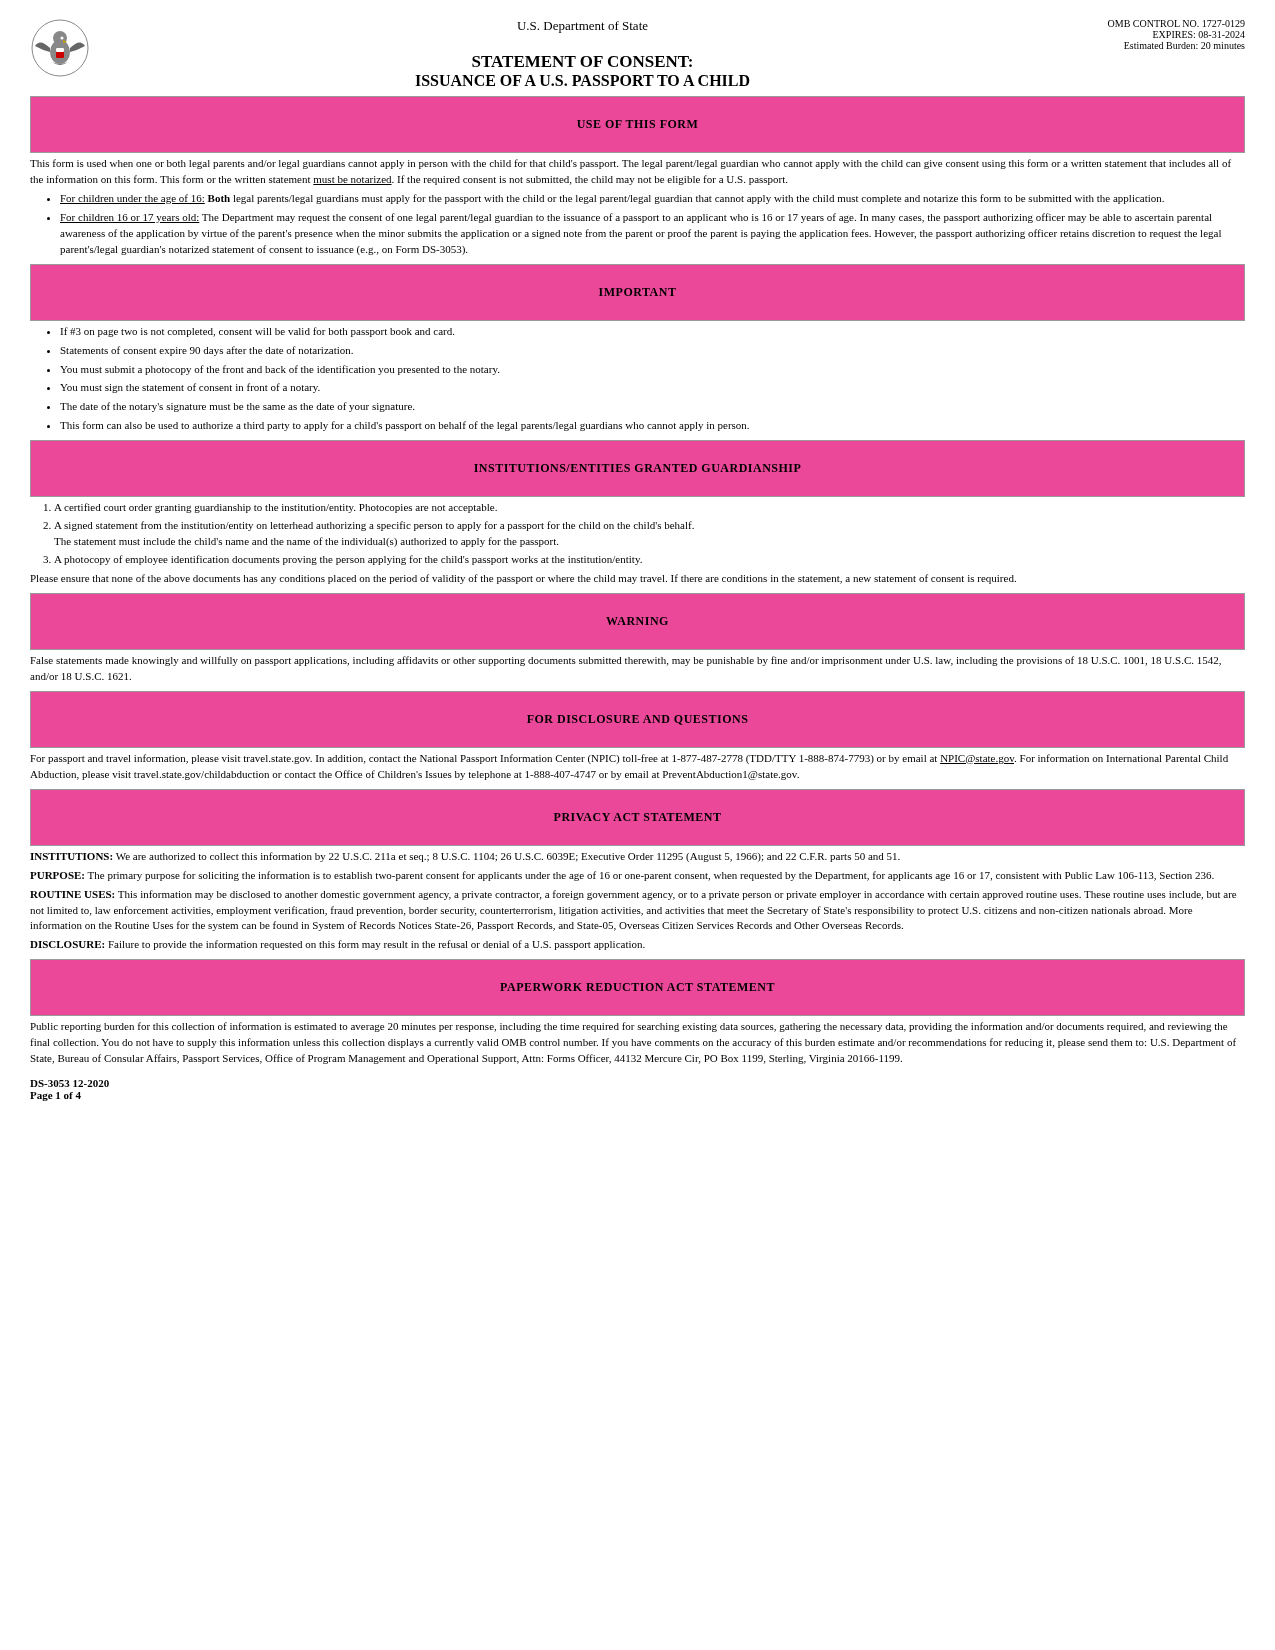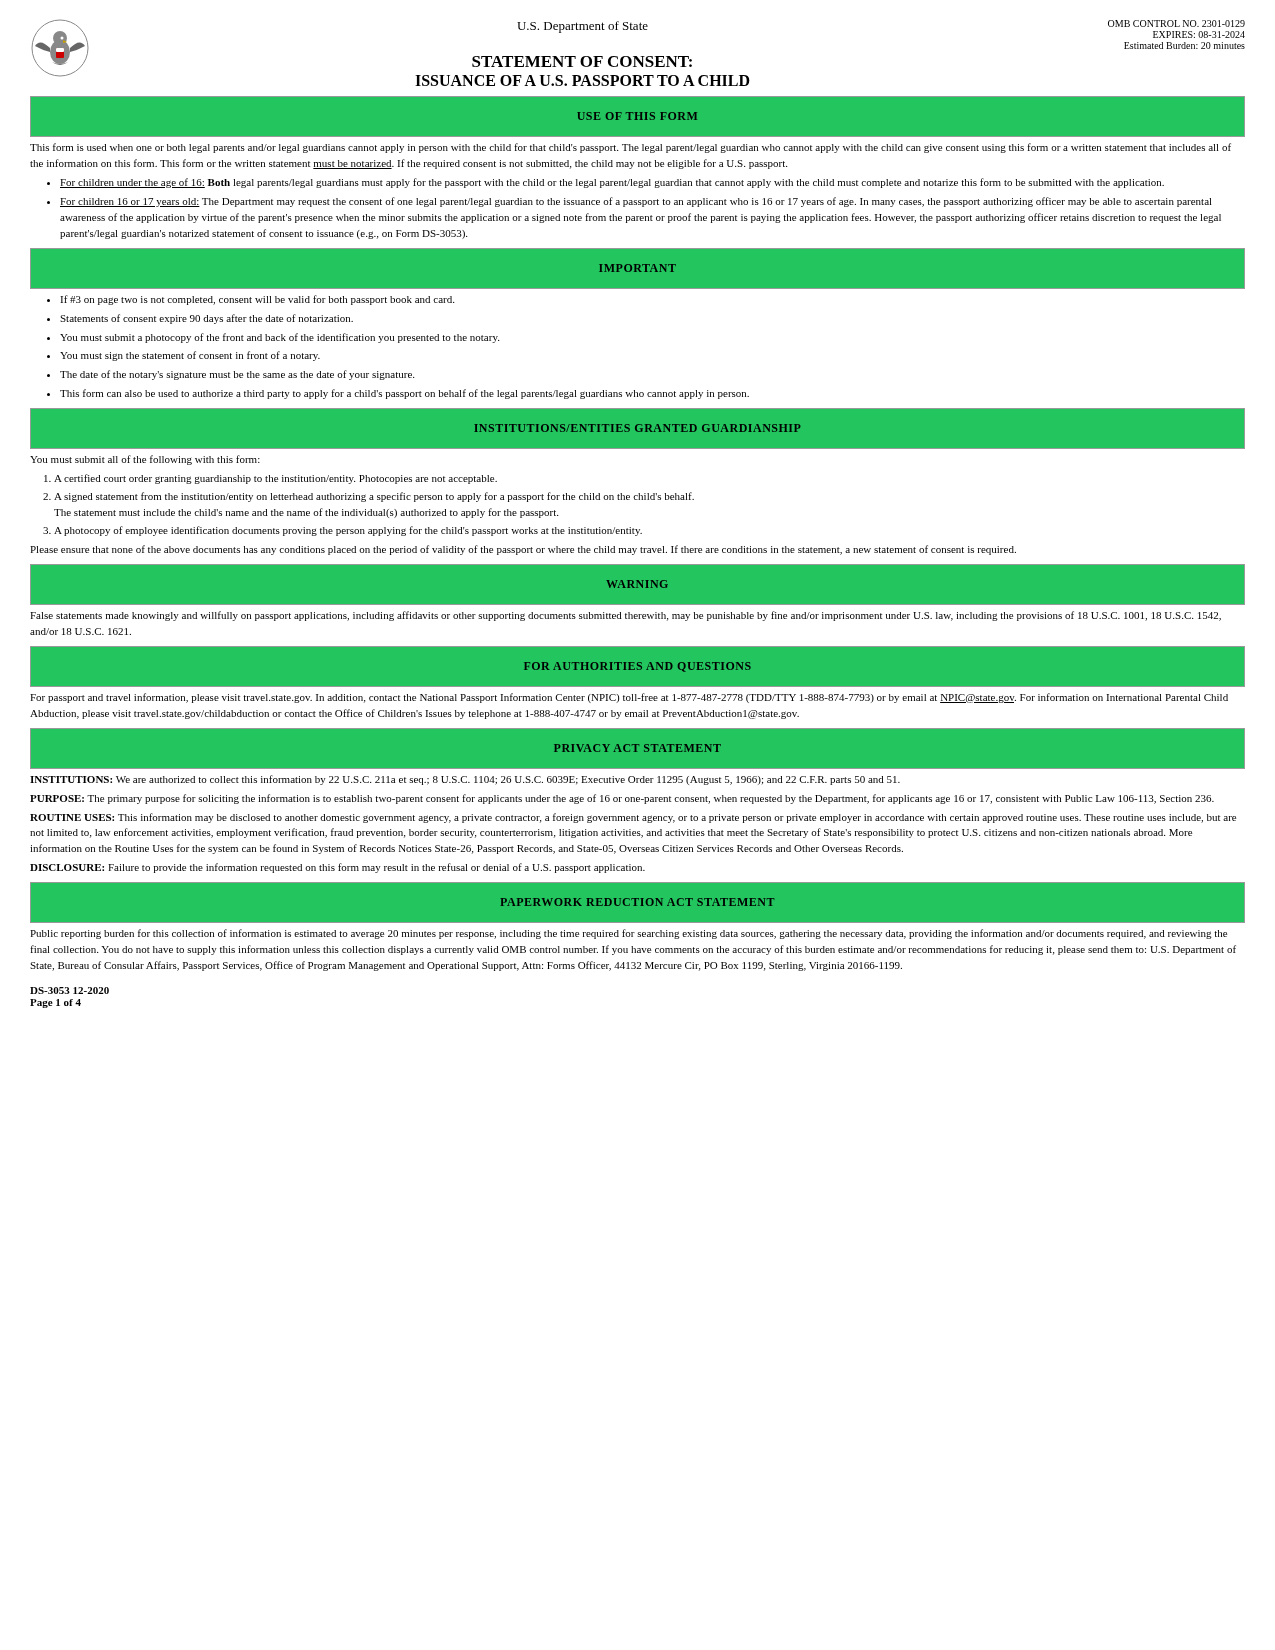--- a/index.html
+++ b/index.html
@@ -31,26 +31,26 @@
     .main-title { font-size: 17px; font-weight: bold; }
     .sub-title { font-size: 16px; font-weight: bold; }
     .italic-note { font-style: italic; font-size: 11px; margin-top: 2px; }
     .omb-area {
       font-size: 10px;
       text-align: right;
       min-width: 180px;
       flex-shrink: 0;
     }
     .section-header {
-      background: #22c55e;
+      background: #ec4899;
       border: 1px solid #999;
       text-align: center;
       font-weight: bold;
       font-size: 12px;
-      padding: 12px 6px;
+      padding: 20px 6px;
       margin: 6px 0 3px 0;
       letter-spacing: 0.5px;
     }
     .section-body {
       font-size: 11px;
       line-height: 1.45;
       margin-bottom: 2px;
     }
     .section-body p {
       margin-bottom: 3px;
@@ -110,21 +110,21 @@
       <rect x="26" y="30" width="8" height="10" rx="1" fill="#c00"></rect>
       <rect x="26" y="30" width="8" height="4" rx="1" fill="#fff"></rect>
     </svg>
   </div>
   <div class="header-center">
     <div class="dept-name">U.S. Department of State</div>
     <div class="main-title">STATEMENT OF CONSENT:</div>
     <div class="sub-title">ISSUANCE OF A U.S. PASSPORT TO A CHILD</div>
   </div>
   <div class="omb-area">
-    <div>OMB CONTROL NO. 2301-0129</div>
+    <div>OMB CONTROL NO. 1727-0129</div>
     <div>EXPIRES: 08-31-2024</div>
     <div>Estimated Burden: 20 minutes</div>
   </div>
 </div>
 
 <div class="section-header">USE OF THIS FORM</div>
 <div class="section-body">
   <p>
     This form is used when one or both legal parents and/or legal guardians cannot apply in person with the child for that child's passport. The legal parent/legal guardian who cannot apply with the child can give consent using this form or a written statement that includes all of the information on this form. This form or the written statement <span class="underline">must be notarized</span>. If the required consent is not submitted, the child may not be eligible for a U.S. passport.
   </p>
@@ -145,35 +145,34 @@
     <li>Statements of consent expire 90 days after the date of notarization.</li>
     <li>You must submit a photocopy of the front and back of the identification you presented to the notary.</li>
     <li>You must sign the statement of consent in front of a notary.</li>
     <li>The date of the notary's signature must be the same as the date of your signature.</li>
     <li>This form can also be used to authorize a third party to apply for a child's passport on behalf of the legal parents/legal guardians who cannot apply in person.</li>
   </ul>
 </div>
 
 <div class="section-header">INSTITUTIONS/ENTITIES GRANTED GUARDIANSHIP</div>
 <div class="section-body">
-  <p>You must submit all of the following with this form:</p>
   <ol class="num-list">
     <li>A certified court order granting guardianship to the institution/entity. Photocopies are not acceptable.</li>
     <li>A signed statement from the institution/entity on letterhead authorizing a specific person to apply for a passport for the child on the child's behalf.<br>The statement must include the child's name and the name of the individual(s) authorized to apply for the passport.</li>
     <li>A photocopy of employee identification documents proving the person applying for the child's passport works at the institution/entity.</li>
   </ol>
   <p>Please ensure that none of the above documents has any conditions placed on the period of validity of the passport or where the child may travel. If there are conditions in the statement, a new statement of consent is required.</p>
 </div>
 
 <div class="section-header">WARNING</div>
 <div class="section-body">
   <p>False statements made knowingly and willfully on passport applications, including affidavits or other supporting documents submitted therewith, may be punishable by fine and/or imprisonment under U.S. law, including the provisions of 18 U.S.C. 1001, 18 U.S.C. 1542, and/or 18 U.S.C. 1621.</p>
 </div>
 
-<div class="section-header">FOR AUTHORITIES AND QUESTIONS</div>
+<div class="section-header">FOR DISCLOSURE AND QUESTIONS</div>
 <div class="section-body">
   <p>For passport and travel information, please visit travel.state.gov. In addition, contact the National Passport Information Center (NPIC) toll-free at 1-877-487-2778 (TDD/TTY 1-888-874-7793) or by email at <span class="underline">NPIC@state.gov</span>. For information on International Parental Child Abduction, please visit travel.state.gov/childabduction or contact the Office of Children's Issues by telephone at 1-888-407-4747 or by email at PreventAbduction1@state.gov.</p>
 </div>
 
 <div class="section-header">PRIVACY ACT STATEMENT</div>
 <div class="section-body">
   <p><span class="bold">INSTITUTIONS:</span> We are authorized to collect this information by 22 U.S.C. 211a et seq.; 8 U.S.C. 1104; 26 U.S.C. 6039E; Executive Order 11295 (August 5, 1966); and 22 C.F.R. parts 50 and 51.</p>
   <p><span class="bold">PURPOSE:</span> The primary purpose for soliciting the information is to establish two-parent consent for applicants under the age of 16 or one-parent consent, when requested by the Department, for applicants age 16 or 17, consistent with Public Law 106-113, Section 236.</p>
   <p><span class="bold">ROUTINE USES:</span> This information may be disclosed to another domestic government agency, a private contractor, a foreign government agency, or to a private person or private employer in accordance with certain approved routine uses. These routine uses include, but are not limited to, law enforcement activities, employment verification, fraud prevention, border security, counterterrorism, litigation activities, and activities that meet the Secretary of State's responsibility to protect U.S. citizens and non-citizen nationals abroad. More information on the Routine Uses for the system can be found in System of Records Notices State-26, Passport Records, and State-05, Overseas Citizen Services Records and Other Overseas Records.</p>
   <p><span class="bold">DISCLOSURE:</span> Failure to provide the information requested on this form may result in the refusal or denial of a U.S. passport application.</p>

